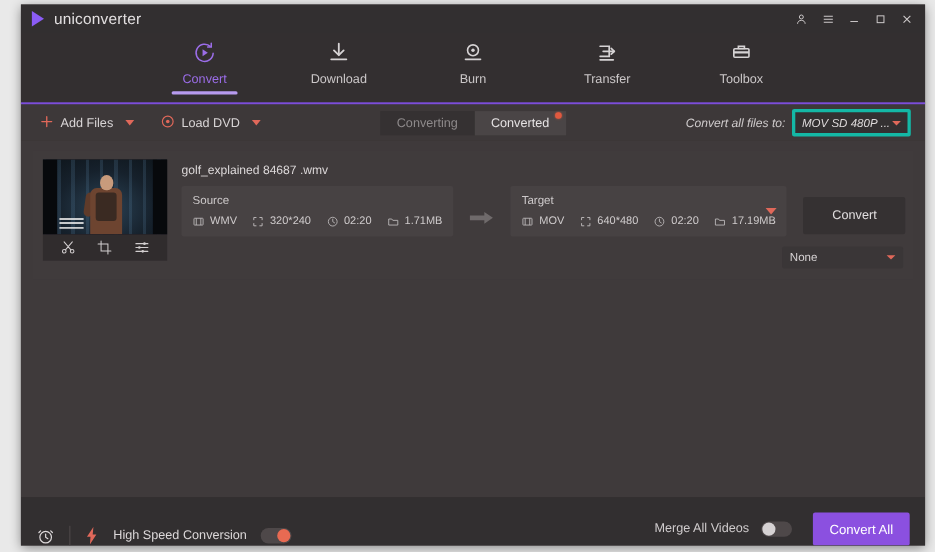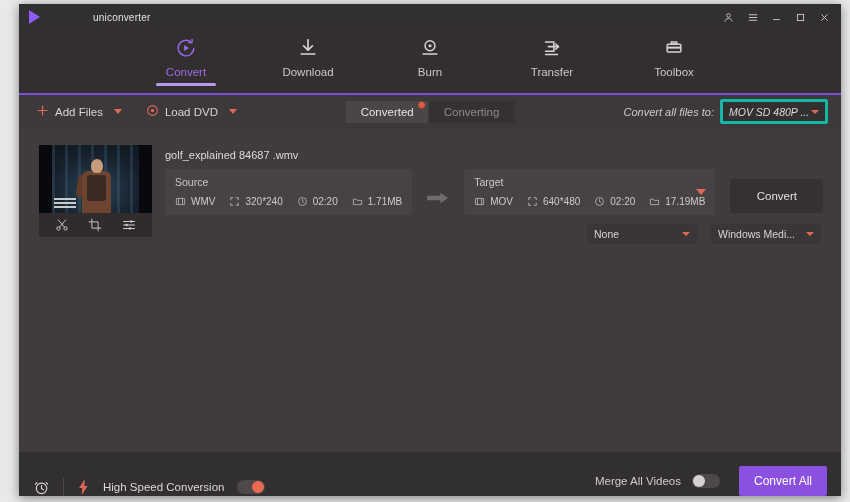--- a/index.html
+++ b/index.html
@@ -39,23 +39,22 @@
   }
   .logo-mark {
     width: 0; height: 0;
     border-left: 11px solid #8b5cf6;
     border-top: 7px solid transparent;
     border-bottom: 7px solid transparent;
     margin-right: 9px;
   }
   .app-title {
     color: #e3e0e1;
-    font-size: 10px;
+    font-size: 14px;
     letter-spacing: 0.2px;
-    margin-left: 44px;
   }
   .win-ctrls {
     margin-left: auto;
     display: flex;
     align-items: center;
     gap: 11px;
     padding-right: 4px;
   }
   .win-ctrls .wi {
     color: #cfcbcc;
@@ -604,26 +603,26 @@
           <svg width="13" height="13" viewBox="0 0 16 16" fill="none" stroke="currentColor" stroke-width="1.3">
             <circle cx="8" cy="8" r="6"></circle>
             <circle cx="8" cy="8" r="2" fill="currentColor" stroke="none"></circle>
           </svg>
         </span>
         <span>Load DVD</span>
         <span class="caret"></span>
       </div>
 
       <div class="seg">
+        <div class="seg-btn">
+          <span>Converting</span>
+        </div>
         <div class="seg-btn active">
           <span>Converted</span>
           <span class="badge-dot"></span>
-        </div>
-        <div class="seg-btn">
-          <span>Converting</span>
         </div>
       </div>
 
       <div class="convert-all-to">
         <span class="cat-label">Convert all files to:</span>
         <div class="cat-select">
           <span>MOV SD 480P  ...</span>
           <span class="caret sm"></span>
         </div>
       </div>
@@ -766,24 +765,20 @@
             <div class="convert-btn">
               <span>Convert</span>
             </div>
           </div>
 
           <div class="target-subrow">
             <div class="mini-select">
               <span>None</span>
               <span class="caret sm"></span>
             </div>
-            <div class="mini-select">
-              <span>Windows Medi...</span>
-              <span class="caret sm"></span>
-            </div>
           </div>
         </div>
       </div>
     </div>
 
     <div class="footer">
       <div class="f-left">
         <span style="color:#ddd9da;display:flex">
           <svg width="17" height="17" viewBox="0 0 20 20" fill="none" stroke="currentColor" stroke-width="1.3">
             <circle cx="10" cy="11" r="6.2"></circle>

